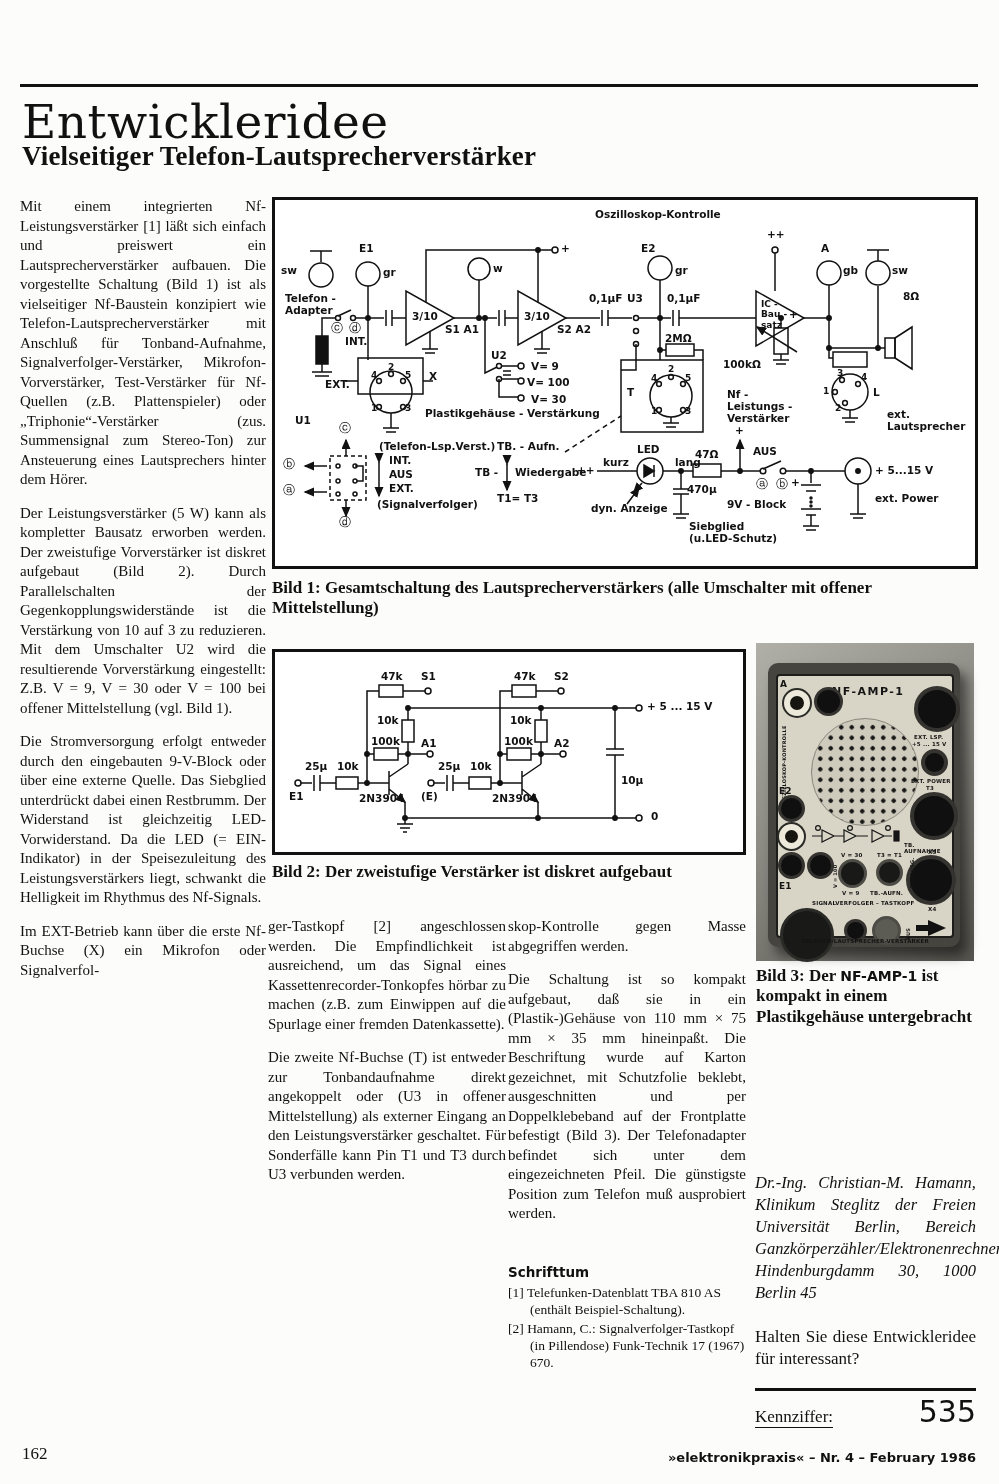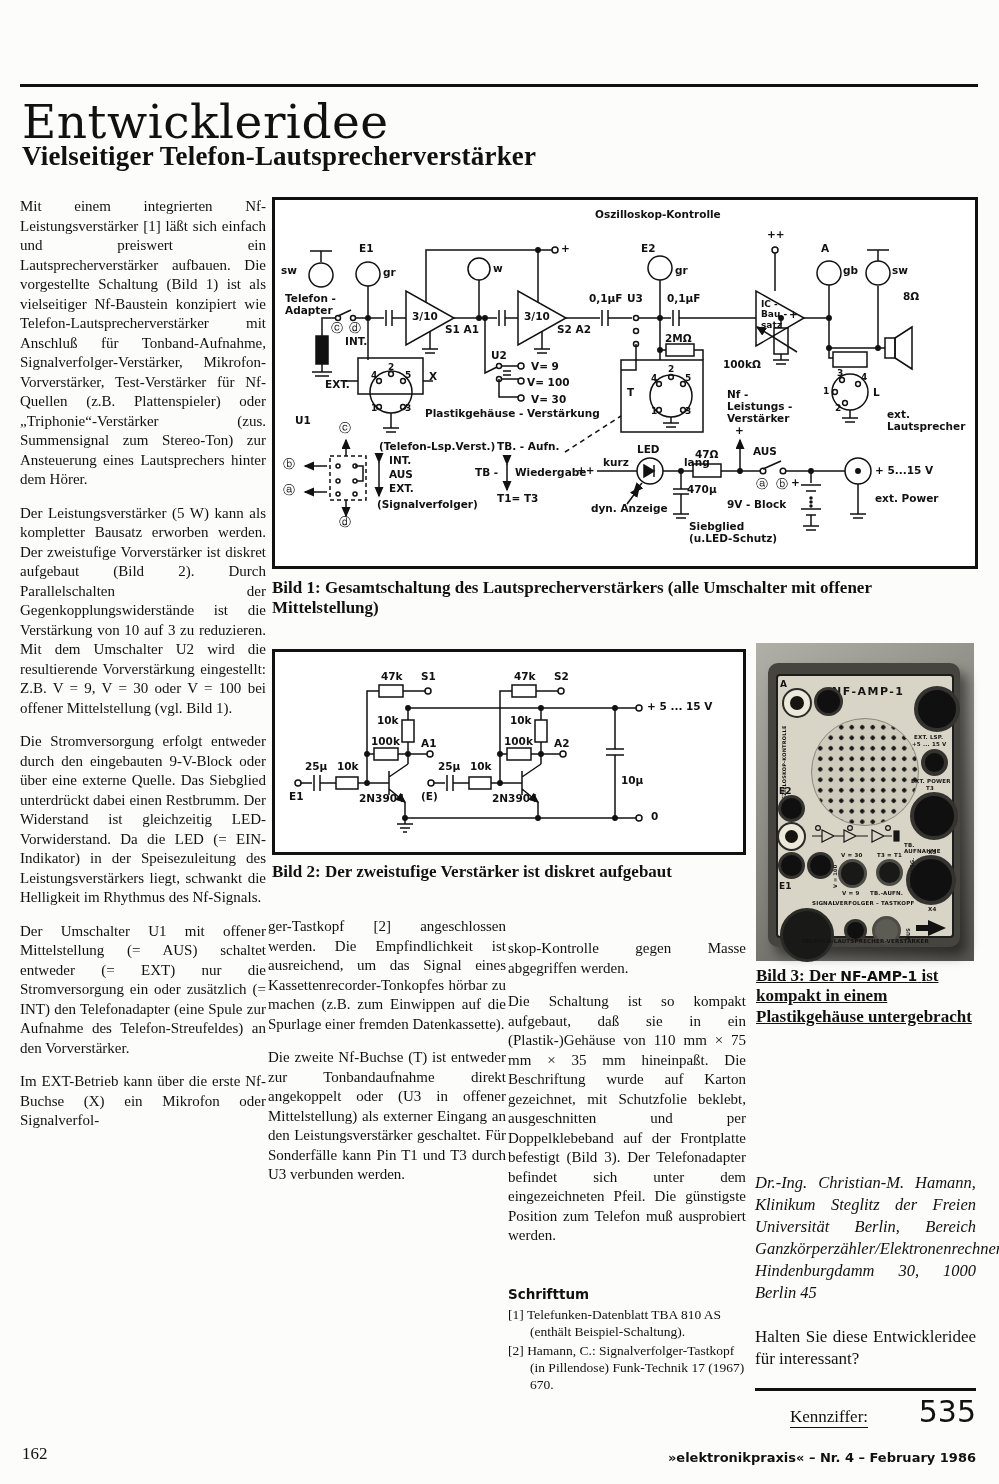--- a/index.html
+++ b/index.html
@@ -4,29 +4,29 @@
 <style>
   html,body{margin:0;padding:0;background:#e9e9e6;}
   .page{position:relative;width:999px;height:1484px;background:#fcfcfa;font-family:"Liberation Serif",serif;color:#111;overflow:hidden;}
   .rule-top{position:absolute;left:20px;top:84px;width:958px;height:3px;background:#111;}
   .kicker{position:absolute;left:22px;top:94px;font-family:"DejaVu Serif",serif;font-size:47px;letter-spacing:.5px;}
   .title{position:absolute;left:22px;top:141px;font-size:27px;font-weight:bold;letter-spacing:.2px;}
   .col{position:absolute;text-align:justify;font-size:15px;line-height:1.3;}
   .col p{margin:0 0 14px 0;}
   #colL{left:20px;top:197px;width:246px;}
   #col2{left:268px;top:917px;width:238px;}
-  #col3{left:508px;top:917px;width:238px;margin-top:22px;}
+  #col3{left:508px;top:917px;width:238px;}
   .fig{position:absolute;border:3px solid #111;background:#fff;}
   #fig1{left:272px;top:197px;width:700px;height:366px;}
   #fig2{left:272px;top:649px;width:468px;height:200px;}
   .fig svg{position:absolute;left:0;top:0;}
   .cap{position:absolute;font-size:17px;font-weight:bold;line-height:1.2;}
   #cap1{left:272px;top:578px;width:700px;}
   #cap2{left:272px;top:862px;width:690px;}
-  #cap3{left:756px;top:966px;width:218px;text-decoration:underline;}
+  #cap3{left:756px;top:966px;width:218px;}
   .dev{font-family:"DejaVu Sans",sans-serif;font-size:14px;}
   .L{position:absolute;font:bold 10.5px "DejaVu Sans",sans-serif;white-space:pre-line;line-height:1.15;}
   .L.s{font-size:9px;}
   .L.c{font-weight:normal;font-size:12px;}
   .pin{position:absolute;font:bold 9px "DejaVu Sans",sans-serif;}
   
   #photo{position:absolute;left:756px;top:643px;width:218px;height:318px;background:linear-gradient(145deg,#b0afa8,#82817a 55%,#55544e);}
   .case{position:absolute;left:12px;top:20px;width:192px;height:284px;background:#45443f;border-radius:10px;box-shadow:7px 9px 12px rgba(0,0,0,.5);}
   .panel{position:absolute;left:8px;top:11px;width:174px;height:260px;background:#d9d5c6;border:2px solid #1d1d1b;border-radius:4px;}
   .panel *{position:absolute;}
@@ -37,42 +37,41 @@
   .jack{background:#101010;border:3px solid #34332f;border-radius:50%;box-sizing:border-box;}
   .ringjack{background:#16150f;border:6px solid #ece8da;border-radius:50%;box-shadow:0 0 0 2px #2a2a26;box-sizing:border-box;}
   .knob{background:#191917;border:3px solid #4c4b45;border-radius:50%;box-sizing:border-box;}
   .grille{border-radius:50%;background:#cfcbbc radial-gradient(#171717 1.9px,transparent 2.4px);background-size:10.5px 10.5px;background-position:3px 3px;border:1px solid #8a887d;}
   .arrowright{width:0;height:0;border-top:8px solid transparent;border-bottom:8px solid transparent;border-left:18px solid #111;}
   .arrowtail{width:14px;height:6px;background:#111;}
   
   #author{position:absolute;left:755px;top:1172px;width:221px;font-style:italic;font-size:16.5px;line-height:1.33;text-align:justify;}
   #question{position:absolute;left:755px;top:1326px;width:221px;font-size:17px;line-height:1.3;text-align:justify;}
   #kenn{position:absolute;left:755px;top:1388px;width:221px;border-top:3px solid #111;padding-top:6px;display:flex;align-items:baseline;}
-  #kenn .klabel{font-size:17px;border-bottom:1.5px solid #111;margin-left:35px;}
+  #kenn .klabel{font-size:17px;border-bottom:1.5px solid #111;}
   #kenn .kval{margin-left:auto;font-family:"DejaVu Sans",sans-serif;font-size:30px;line-height:1;}
   .refs{margin-top:40px;}
   .refs h4{margin:0 0 4px 0;font:bold 13.5px "DejaVu Sans",sans-serif;}
   .refs div{font-size:13.5px;line-height:1.26;padding-left:22px;text-indent:-22px;text-align:left;margin-bottom:2px;}
   #pg-num{position:absolute;left:22px;top:1444px;font-size:17px;}
   #journal{position:absolute;left:600px;top:1450px;width:376px;text-align:right;font:bold 13px "DejaVu Sans",sans-serif;}
 </style>
 </head>
 <body>
 
 <div class="page">
 
   <div class="rule-top"></div>
   <div class="kicker">Entwickleridee</div>
   <div class="title">Vielseitiger Telefon-Lautsprecherverstärker</div>
 
   <div id="colL" class="col">
     <p>Mit einem integrierten Nf-Leistungsverstärker [1] läßt sich einfach und preiswert ein Lautsprecherverstärker aufbauen. Die vorgestellte Schaltung (Bild 1) ist als vielseitiger Nf-Baustein konzipiert wie Telefon-Lautsprecherverstärker mit Anschluß für Tonband-Aufnahme, Signalverfolger-Verstärker, Mikrofon-Vorverstärker, Test-Verstärker für Nf-Quellen (z.B. Plattenspieler) oder „Triphonie“-Verstärker (zus. Summensignal zum Stereo-Ton) zur Ansteuerung eines Lautsprechers hinter dem Hörer.</p>
     <p>Der Leistungsverstärker (5 W) kann als kompletter Bausatz erworben werden. Der zweistufige Vorverstärker ist diskret aufgebaut (Bild 2). Durch Parallelschalten der Gegenkopplungswiderstände ist die Verstärkung von 10 auf 3 zu reduzieren. Mit dem Umschalter U2 wird die resultierende Vorverstärkung eingestellt: Z.B. V = 9, V = 30 oder V = 100 bei offener Mittelstellung (vgl. Bild 1).</p>
     <p>Die Stromversorgung erfolgt entweder durch den eingebauten 9-V-Block oder über eine externe Quelle. Das Siebglied unterdrückt dabei einen Restbrumm. Der Widerstand ist gleichzeitig LED-Vorwiderstand. Da die LED (= EIN-Indikator) in der Speisezuleitung des Leistungsverstärkers liegt, schwankt die Helligkeit im Rhythmus des Nf-Signals.</p>
-    <p>Der Umschalter U1 mit offener Mittelstellung (= AUS) schaltet entweder (= EXT) nur die Stromversorgung ein oder zusätzlich (= INT) den Telefonadapter (eine Spule zur Aufnahme des Telefon-Streufeldes) an den Vorverstärker.</p>
     <p>Im EXT-Betrieb kann über die erste Nf-Buchse (X) ein Mikrofon oder Signalverfol-</p>
   </div>
 
   <figure id="fig1" class="fig" style="margin:0">
     <svg width="700" height="366" viewBox="0 0 700 366">
       <defs>
         <marker id="ah1" markerWidth="8" markerHeight="8" refX="6" refY="3" orient="auto">
             <path d="M0,0 L7,3 L0,6 Z" fill="#111"></path>
           </marker>
       </defs>
@@ -278,21 +277,21 @@
     <span class="L" style="left:114px;top:254px">INT.</span>
     <span class="L" style="left:114px;top:268px">AUS</span>
     <span class="L" style="left:114px;top:282px">EXT.</span>
     <span class="L" style="left:102px;top:298px">(Signalverfolger)</span>
     <span class="L" style="left:200px;top:266px">TB -</span>
     <span class="L" style="left:240px;top:266px">Wiedergabe</span>
     <span class="L" style="left:222px;top:292px">T1= T3</span>
     <span class="L" style="left:302px;top:264px">++</span>
     <span class="L" style="left:328px;top:256px">kurz</span>
     <span class="L" style="left:362px;top:243px">LED</span>
-    <span class="L" style="left:409px;top:256px">lang</span>
+    <span class="L" style="left:400px;top:256px">lang</span>
     <span class="L" style="left:420px;top:248px">47Ω</span>
     <span class="L" style="left:460px;top:224px">+</span>
     <span class="L" style="left:478px;top:245px">AUS</span>
     <span class="L c" style="left:481px;top:278px">ⓐ</span>
     <span class="L c" style="left:501px;top:278px">ⓑ</span>
     <span class="L" style="left:412px;top:283px">470µ</span>
     <span class="L" style="left:452px;top:298px">9V - Block</span>
     <span class="L" style="left:516px;top:276px">+</span>
     <span class="L ml" style="left:414px;top:320px">Siebglied
 (u.LED-Schutz)</span>

